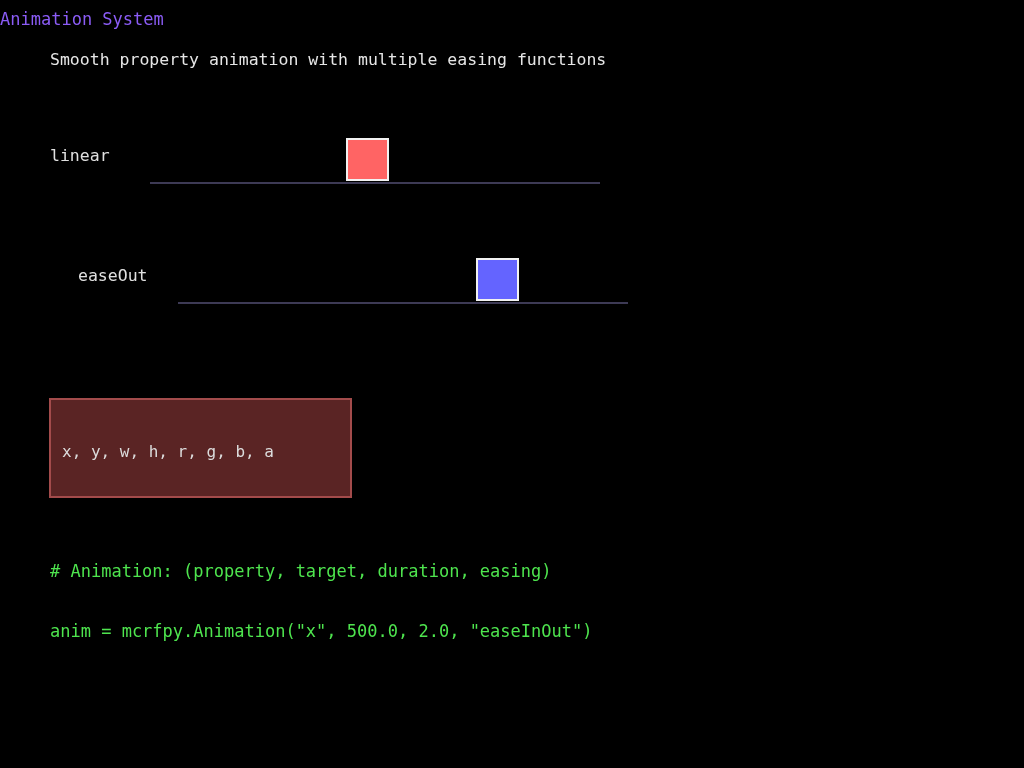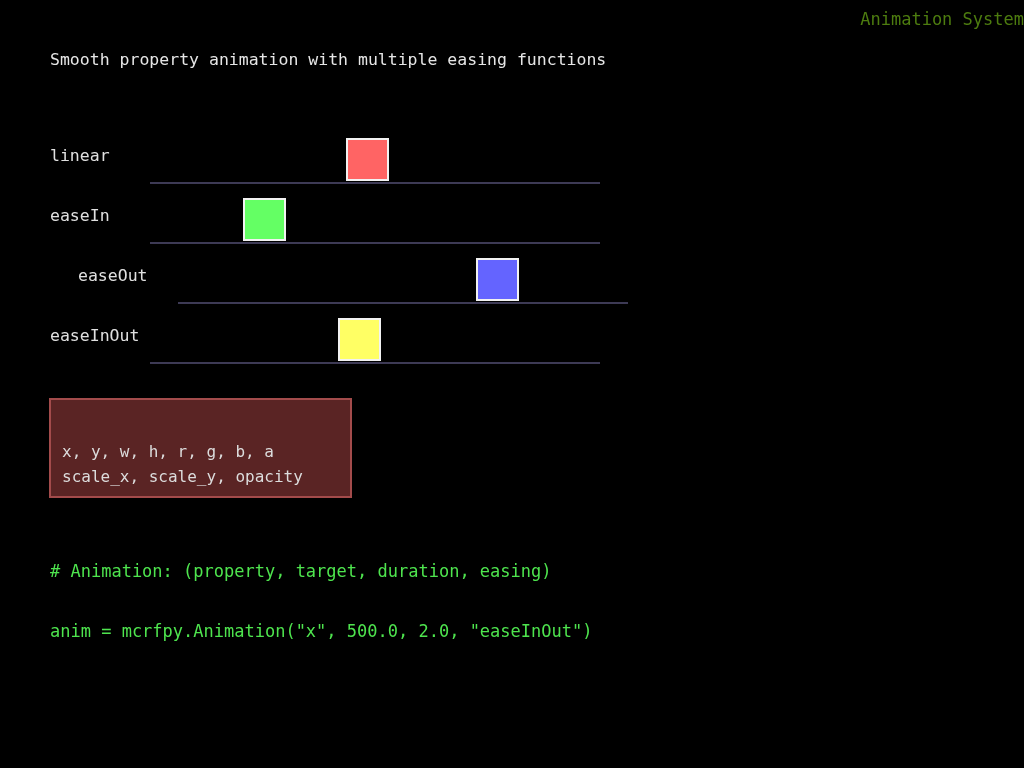--- a/index.html
+++ b/index.html
@@ -14,22 +14,22 @@
     overflow: hidden;
     font-family: "DejaVu Sans Mono", monospace;
   }
 
   
   #app-title {
     position: absolute;
     left: 0;
     top: 9px;
     width: 1024px;
-    text-align: right;
-    color: #4d7c0f;
+    text-align: left;
+    color: #8b5cf6;
     font-size: 17px;
     font-family: "DejaVu Sans Mono", monospace;
     letter-spacing: 0px;
     white-space: pre;
   }
   #app-subtitle {
     position: absolute;
     left: 50px;
     top: 50px;
     color: #e6e6e6;
@@ -131,41 +131,30 @@
 <div id="app-subtitle">Smooth property animation with multiple easing functions</div>
 
 <div id="easing-demo">
 
   <div class="easing-row" id="easing-row-0" style="top: 130px;">
     <div class="easing-label">linear</div>
     <div class="easing-track"></div>
     <div class="easing-box" id="easing-box-0" style="left: 346px; background: rgb(255, 100, 100);"></div>
   </div>
 
-  <div class="easing-row" id="easing-row-1" style="top: 190px;">
-    <div class="easing-label">easeIn</div>
-    <div class="easing-track"></div>
-    <div class="easing-box" id="easing-box-1" style="left: 243px; background: rgb(100, 255, 100);"></div>
-  </div>
 
   <div class="easing-row" id="easing-row-2" style="top: 250px; margin-left: 28px;">
     <div class="easing-label">easeOut</div>
     <div class="easing-track"></div>
     <div class="easing-box" id="easing-box-2" style="left: 448px; background: rgb(100, 100, 255);"></div>
   </div>
 
-  <div class="easing-row" id="easing-row-3" style="top: 310px;">
-    <div class="easing-label">easeInOut</div>
-    <div class="easing-track"></div>
-    <div class="easing-box" id="easing-box-3" style="left: 338px; background: rgb(255, 255, 100);"></div>
-  </div>
 
 </div>
 
 <div id="properties-panel" style="background: rgb(90, 36, 36); border-color: rgb(163, 75, 75);">
   <div class="properties-line" id="properties-line-0">x, y, w, h, r, g, b, a</div>
-  <div class="properties-line" id="properties-line-1">scale_x, scale_y, opacity</div>
 </div>
 
 <div id="code-sample" style="color: rgb(78, 228, 78);">
   <span class="code-line" id="code-line-0"># Animation: (property, target, duration, easing)</span>
   <span class="code-line" id="code-line-1">anim = mcrfpy.Animation("x", 500.0, 2.0, "easeInOut")</span>
 </div>
 
 </body></html>

